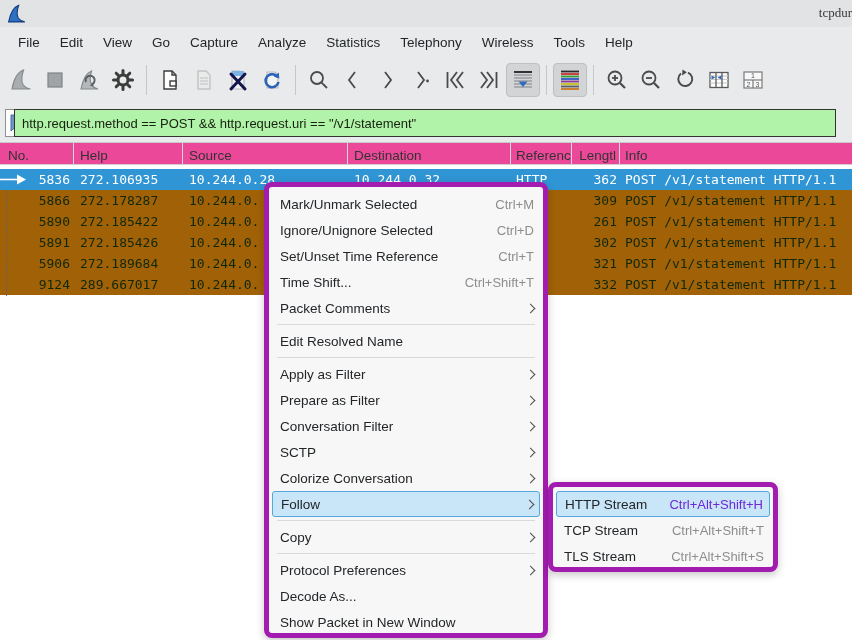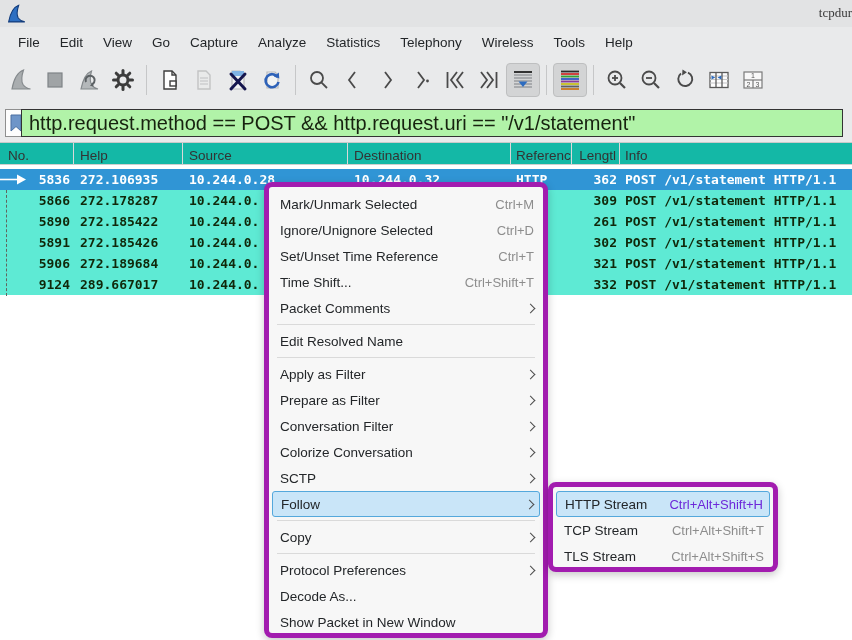--- a/index.html
+++ b/index.html
@@ -17,27 +17,27 @@
   .menubar .mitem { font-size:13.5px; padding:4px 10px; color:#232629; cursor:default; }
   
   .toolbar { position:absolute; left:0; top:57px; width:852px; height:46px; display:flex; align-items:center; padding-left:4px; }
   .tbtn { width:34px; height:34px; display:flex; align-items:center; justify-content:center; border-radius:4px; }
   .tbtn.pressed { background:#d3d4d5; border:1px solid #bebfc0; }
   .tsep { width:1px; height:30px; background:#c6c7c8; margin:0 6px; }
   .tbtn svg { display:block; }
   
   .filterbar { position:absolute; left:0; top:103px; width:852px; height:40px; border-bottom:1px solid #c9caca; }
   .bookmark-btn { position:absolute; left:5px; top:109px; width:22px; height:28px; background:#fdfdfd; border:1px solid #8f8f8f; display:flex; align-items:center; justify-content:center; }
-  .filter-input { position:absolute; left:21px; top:109px; width:822px; height:28px; background:#b1f3a8; border:1px solid #333; font-family:"Liberation Sans", sans-serif; font-size:20px; color:#17220f; padding:0 7px; outline:none; }
+  .filter-input { position:absolute; left:14px; top:109px; width:822px; height:28px; background:#b1f3a8; border:1px solid #333; font-family:"Liberation Sans", sans-serif; font-size:13px; color:#17220f; padding:0 7px; outline:none; }
   
-  .pktheader { position:absolute; left:0; top:143px; width:852px; height:22px; background:#14b8a6; border-bottom:1px solid #cfcfcf; display:flex; font-size:13.5px; color:#333; }
+  .pktheader { position:absolute; left:0; top:143px; width:852px; height:22px; background:#ec4899; border-bottom:1px solid #cfcfcf; display:flex; font-size:13.5px; color:#333; }
   .pktheader .cell { line-height:25px; border-right:1px solid #d9d9d9; overflow:hidden; white-space:nowrap; }
   .pktheader .cell:last-child { border-right:none; }
-  .rows { position:absolute; left:0; top:169px; width:852px;font-weight:bold; }
-  .prow { display:flex; height:21px; line-height:21px; font-family:"DejaVu Sans Mono", monospace; font-size:13px; color:#10280a; background:#5eead4; white-space:nowrap; }
+  .rows { position:absolute; left:0; top:169px; width:852px; }
+  .prow { display:flex; height:21px; line-height:21px; font-family:"DejaVu Sans Mono", monospace; font-size:13px; color:#10280a; background:#a16207; white-space:nowrap; }
   .prow.selected { background:#3095d5; color:#ffffff; position:relative; }
   .prow .cell { overflow:hidden; white-space:nowrap; }
   .c-no    { width:74px;  text-align:right; padding-right:4px; }
   .c-time  { width:109px; padding-left:6px; }
   .c-src   { width:165px; padding-left:6px; }
   .c-dst   { width:163px; padding-left:6px; }
   .c-proto { width:61px;  padding-left:5px; }
   .c-len   { width:48px;  text-align:right; padding-right:3px; }
   .c-info  { flex:1;      padding-left:5px; }
   .pktheader .c-no { text-align:left; padding-left:8px; }
@@ -381,25 +381,25 @@
       </div>
     <div class="menuitem">
         <span class="lbl">Prepare as Filter</span>
         <span class="chev"></span>
       </div>
     <div class="menuitem">
         <span class="lbl">Conversation Filter</span>
         <span class="chev"></span>
       </div>
     <div class="menuitem">
+        <span class="lbl">SCTP</span>
+        <span class="chev"></span>
+      </div>
+    <div class="menuitem">
         <span class="lbl">Colorize Conversation</span>
-        <span class="chev"></span>
-      </div>
-    <div class="menuitem">
-        <span class="lbl">SCTP</span>
         <span class="chev"></span>
       </div>
     <div class="menuitem hl">
         <span class="lbl">Follow</span>
         <span class="chev"></span>
       </div>
     <div class="msep"></div>
     <div class="menuitem">
         <span class="lbl">Copy</span>
         <span class="chev"></span>

